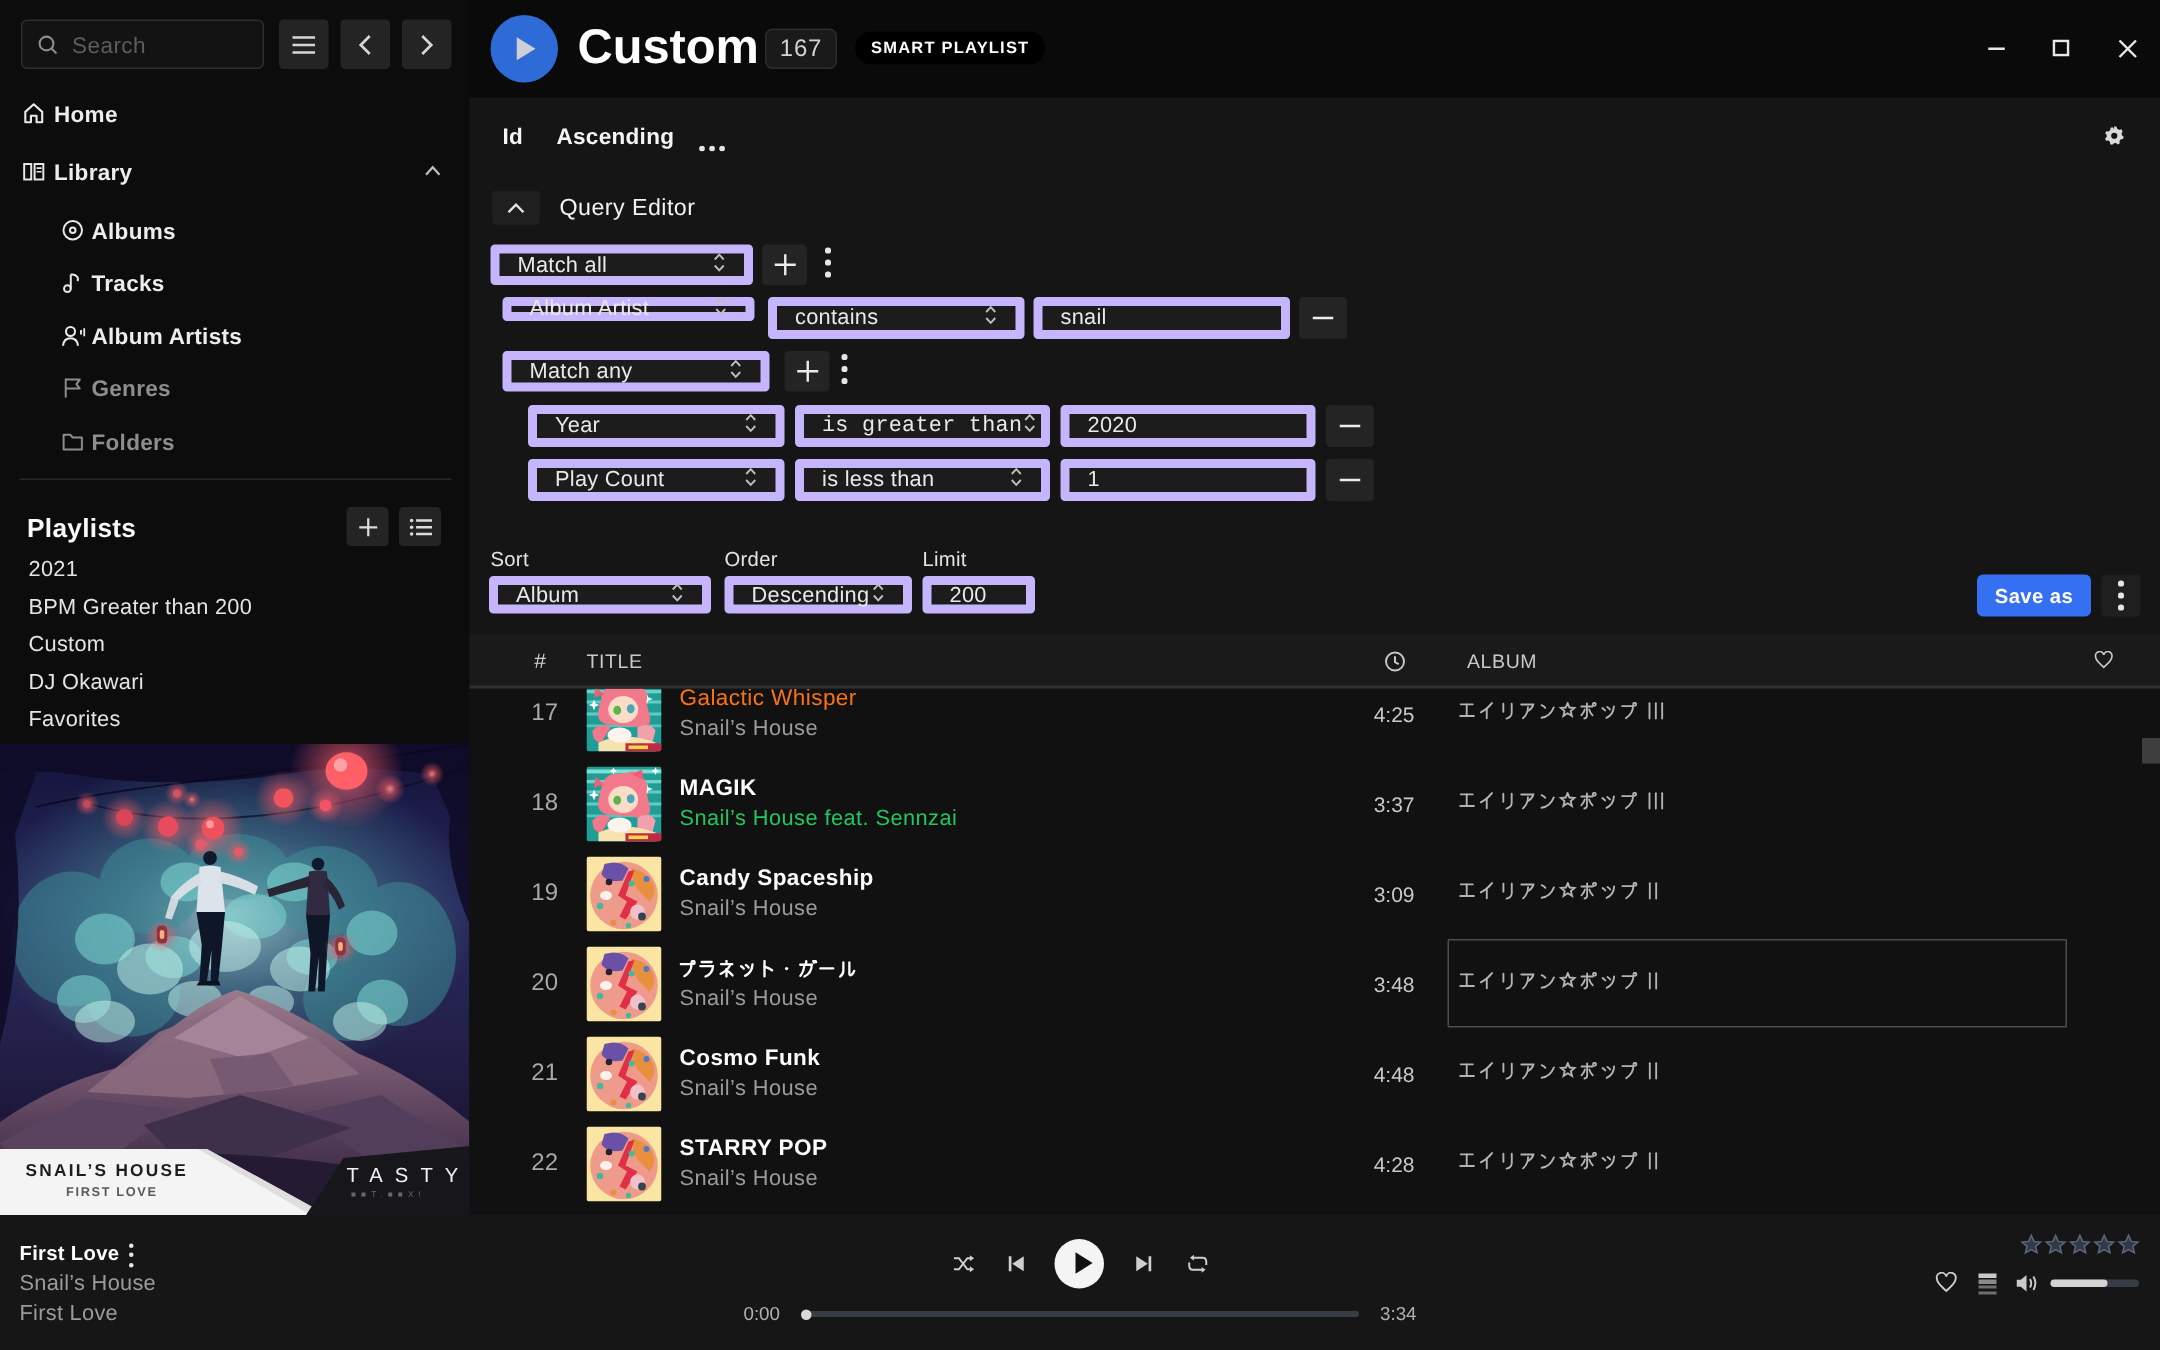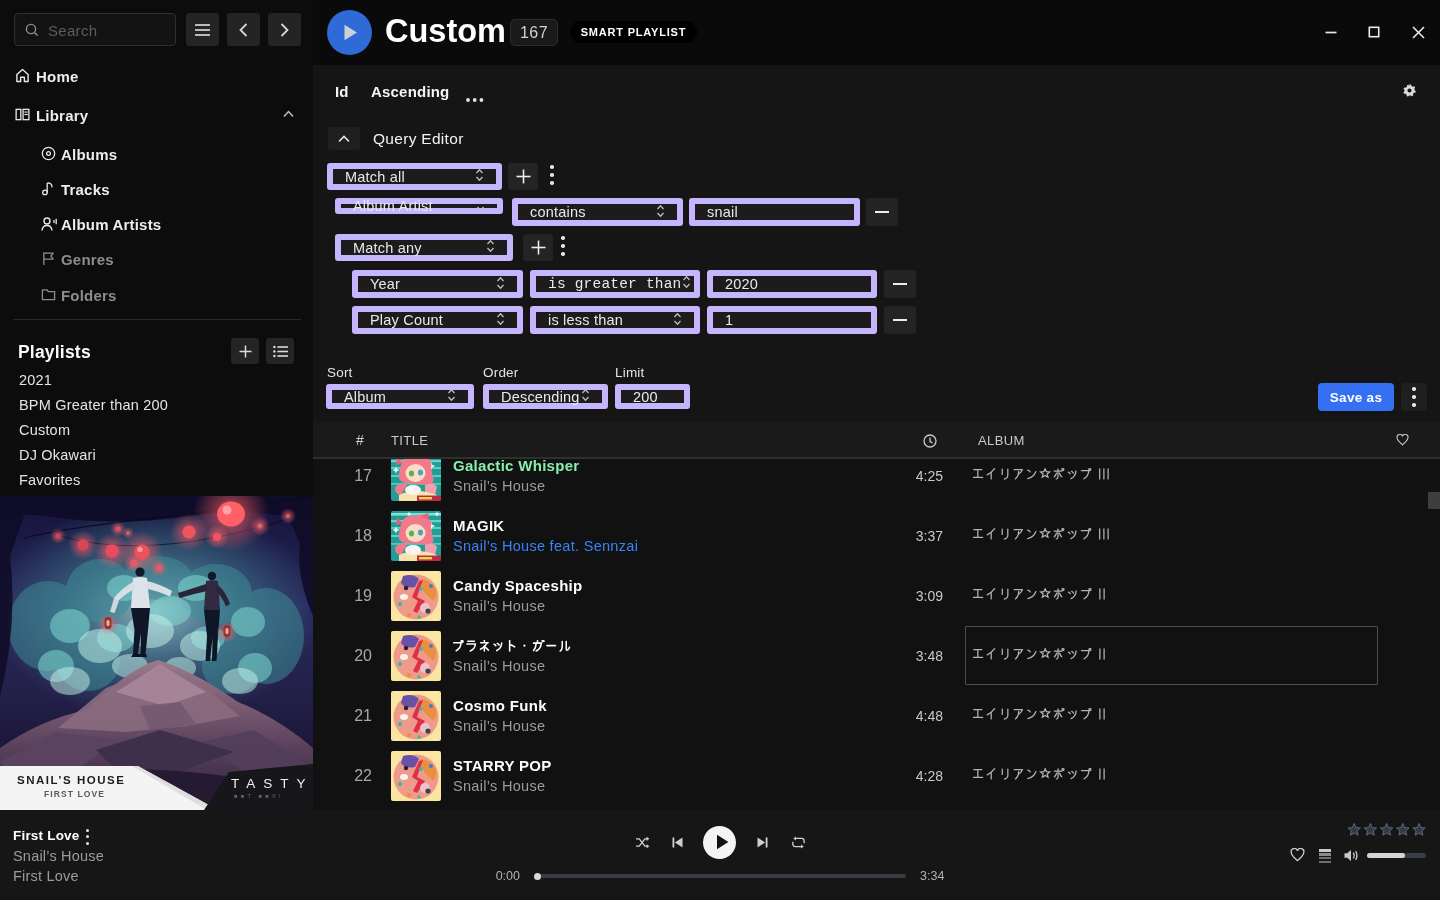--- a/index.html
+++ b/index.html
@@ -425,21 +425,21 @@
               <ellipse cx="20.5" cy="22.5" rx="2.6" ry="3" fill="#5ab44a"></ellipse>
               <ellipse cx="29.5" cy="21.5" rx="2.6" ry="3" fill="#49a8b8"></ellipse>
               <path d="M4 36 Q10 30 16 34 L10 44 Q4 44 4 36 Z" fill="#f2798c"></path>
               <path d="M34 34 Q42 30 46 36 L44 44 L34 42 Z" fill="#f2a0ae"></path>
               <path d="M8 44 Q25 36 46 44 L46 50 L8 50 Z" fill="#f6e3b0"></path>
               <ellipse cx="22" cy="39" rx="8" ry="5" fill="#fdf4ef"></ellipse>
               <rect x="26" y="44.5" width="24" height="5.5" fill="#c22a44"></rect>
               <rect x="28" y="46" width="13" height="2.4" fill="#f5d54e"></rect>
             </svg>
           </div>
-        <div class="abs" style="left:140px;top:11px;font-size:15px;font-weight:bold;color:#86efac;letter-spacing:.3px;">Galactic Whisper</div>
+        <div class="abs" style="left:140px;top:11px;font-size:15px;font-weight:normal;color:#f97316;letter-spacing:.3px;">Galactic Whisper</div>
         <div class="abs" style="left:140px;top:32px;font-size:14.5px;color:#9b9b9b;letter-spacing:.3px;">Snail’s House</div>
         <div class="abs" style="left:560px;top:22px;width:70px;text-align:right;font-size:14px;color:#c9c9c9;">4:25</div>
         <div class="abs" style="left:660px;top:22px;">
             <svg width="138" height="12" viewBox="0 0 143.60 12.2" style="display:block;">
               <path transform="translate(0.00 0)" d="M0.8 1.5 H9.2" fill="none" stroke="#b3b3b3" stroke-width="1.30" stroke-linecap="round"></path>
               <path transform="translate(0.00 0)" d="M5 1.5 V9.6" fill="none" stroke="#b3b3b3" stroke-width="1.30" stroke-linecap="round"></path>
               <path transform="translate(0.00 0)" d="M0 9.6 H10" fill="none" stroke="#b3b3b3" stroke-width="1.30" stroke-linecap="round"></path>
               <path transform="translate(14.00 0)" d="M8.5 0.6 C6.2 3.6 3.6 5.6 0.8 7.0" fill="none" stroke="#b3b3b3" stroke-width="1.30" stroke-linecap="round"></path>
               <path transform="translate(14.00 0)" d="M4.9 4.4 V11.2" fill="none" stroke="#b3b3b3" stroke-width="1.30" stroke-linecap="round"></path>
               <path transform="translate(28.00 0)" d="M2.4 1 V6.6" fill="none" stroke="#b3b3b3" stroke-width="1.30" stroke-linecap="round"></path>
@@ -489,21 +489,21 @@
               <ellipse cx="29.5" cy="21.5" rx="2.6" ry="3" fill="#49a8b8"></ellipse>
               <path d="M4 36 Q10 30 16 34 L10 44 Q4 44 4 36 Z" fill="#f2798c"></path>
               <path d="M34 34 Q42 30 46 36 L44 44 L34 42 Z" fill="#f2a0ae"></path>
               <path d="M8 44 Q25 36 46 44 L46 50 L8 50 Z" fill="#f6e3b0"></path>
               <ellipse cx="22" cy="39" rx="8" ry="5" fill="#fdf4ef"></ellipse>
               <rect x="26" y="44.5" width="24" height="5.5" fill="#c22a44"></rect>
               <rect x="28" y="46" width="13" height="2.4" fill="#f5d54e"></rect>
             </svg>
           </div>
         <div class="abs" style="left:140px;top:11px;font-size:15px;font-weight:bold;color:#fdfdfd;letter-spacing:.3px;">MAGIK</div>
-        <div class="abs" style="left:140px;top:32px;font-size:14.5px;color:#3b82f6;letter-spacing:.3px;">Snail’s House feat. Sennzai</div>
+        <div class="abs" style="left:140px;top:32px;font-size:14.5px;color:#22c55e;letter-spacing:.3px;">Snail’s House feat. Sennzai</div>
         <div class="abs" style="left:560px;top:22px;width:70px;text-align:right;font-size:14px;color:#c9c9c9;">3:37</div>
         <div class="abs" style="left:660px;top:22px;">
             <svg width="138" height="12" viewBox="0 0 143.60 12.2" style="display:block;">
               <path transform="translate(0.00 0)" d="M0.8 1.5 H9.2" fill="none" stroke="#b3b3b3" stroke-width="1.30" stroke-linecap="round"></path>
               <path transform="translate(0.00 0)" d="M5 1.5 V9.6" fill="none" stroke="#b3b3b3" stroke-width="1.30" stroke-linecap="round"></path>
               <path transform="translate(0.00 0)" d="M0 9.6 H10" fill="none" stroke="#b3b3b3" stroke-width="1.30" stroke-linecap="round"></path>
               <path transform="translate(14.00 0)" d="M8.5 0.6 C6.2 3.6 3.6 5.6 0.8 7.0" fill="none" stroke="#b3b3b3" stroke-width="1.30" stroke-linecap="round"></path>
               <path transform="translate(14.00 0)" d="M4.9 4.4 V11.2" fill="none" stroke="#b3b3b3" stroke-width="1.30" stroke-linecap="round"></path>
               <path transform="translate(28.00 0)" d="M2.4 1 V6.6" fill="none" stroke="#b3b3b3" stroke-width="1.30" stroke-linecap="round"></path>
               <path transform="translate(28.00 0)" d="M8.2 1 V7.4 C8.2 9.6 6.9 10.8 4.6 11.4" fill="none" stroke="#b3b3b3" stroke-width="1.30" stroke-linecap="round"></path>

